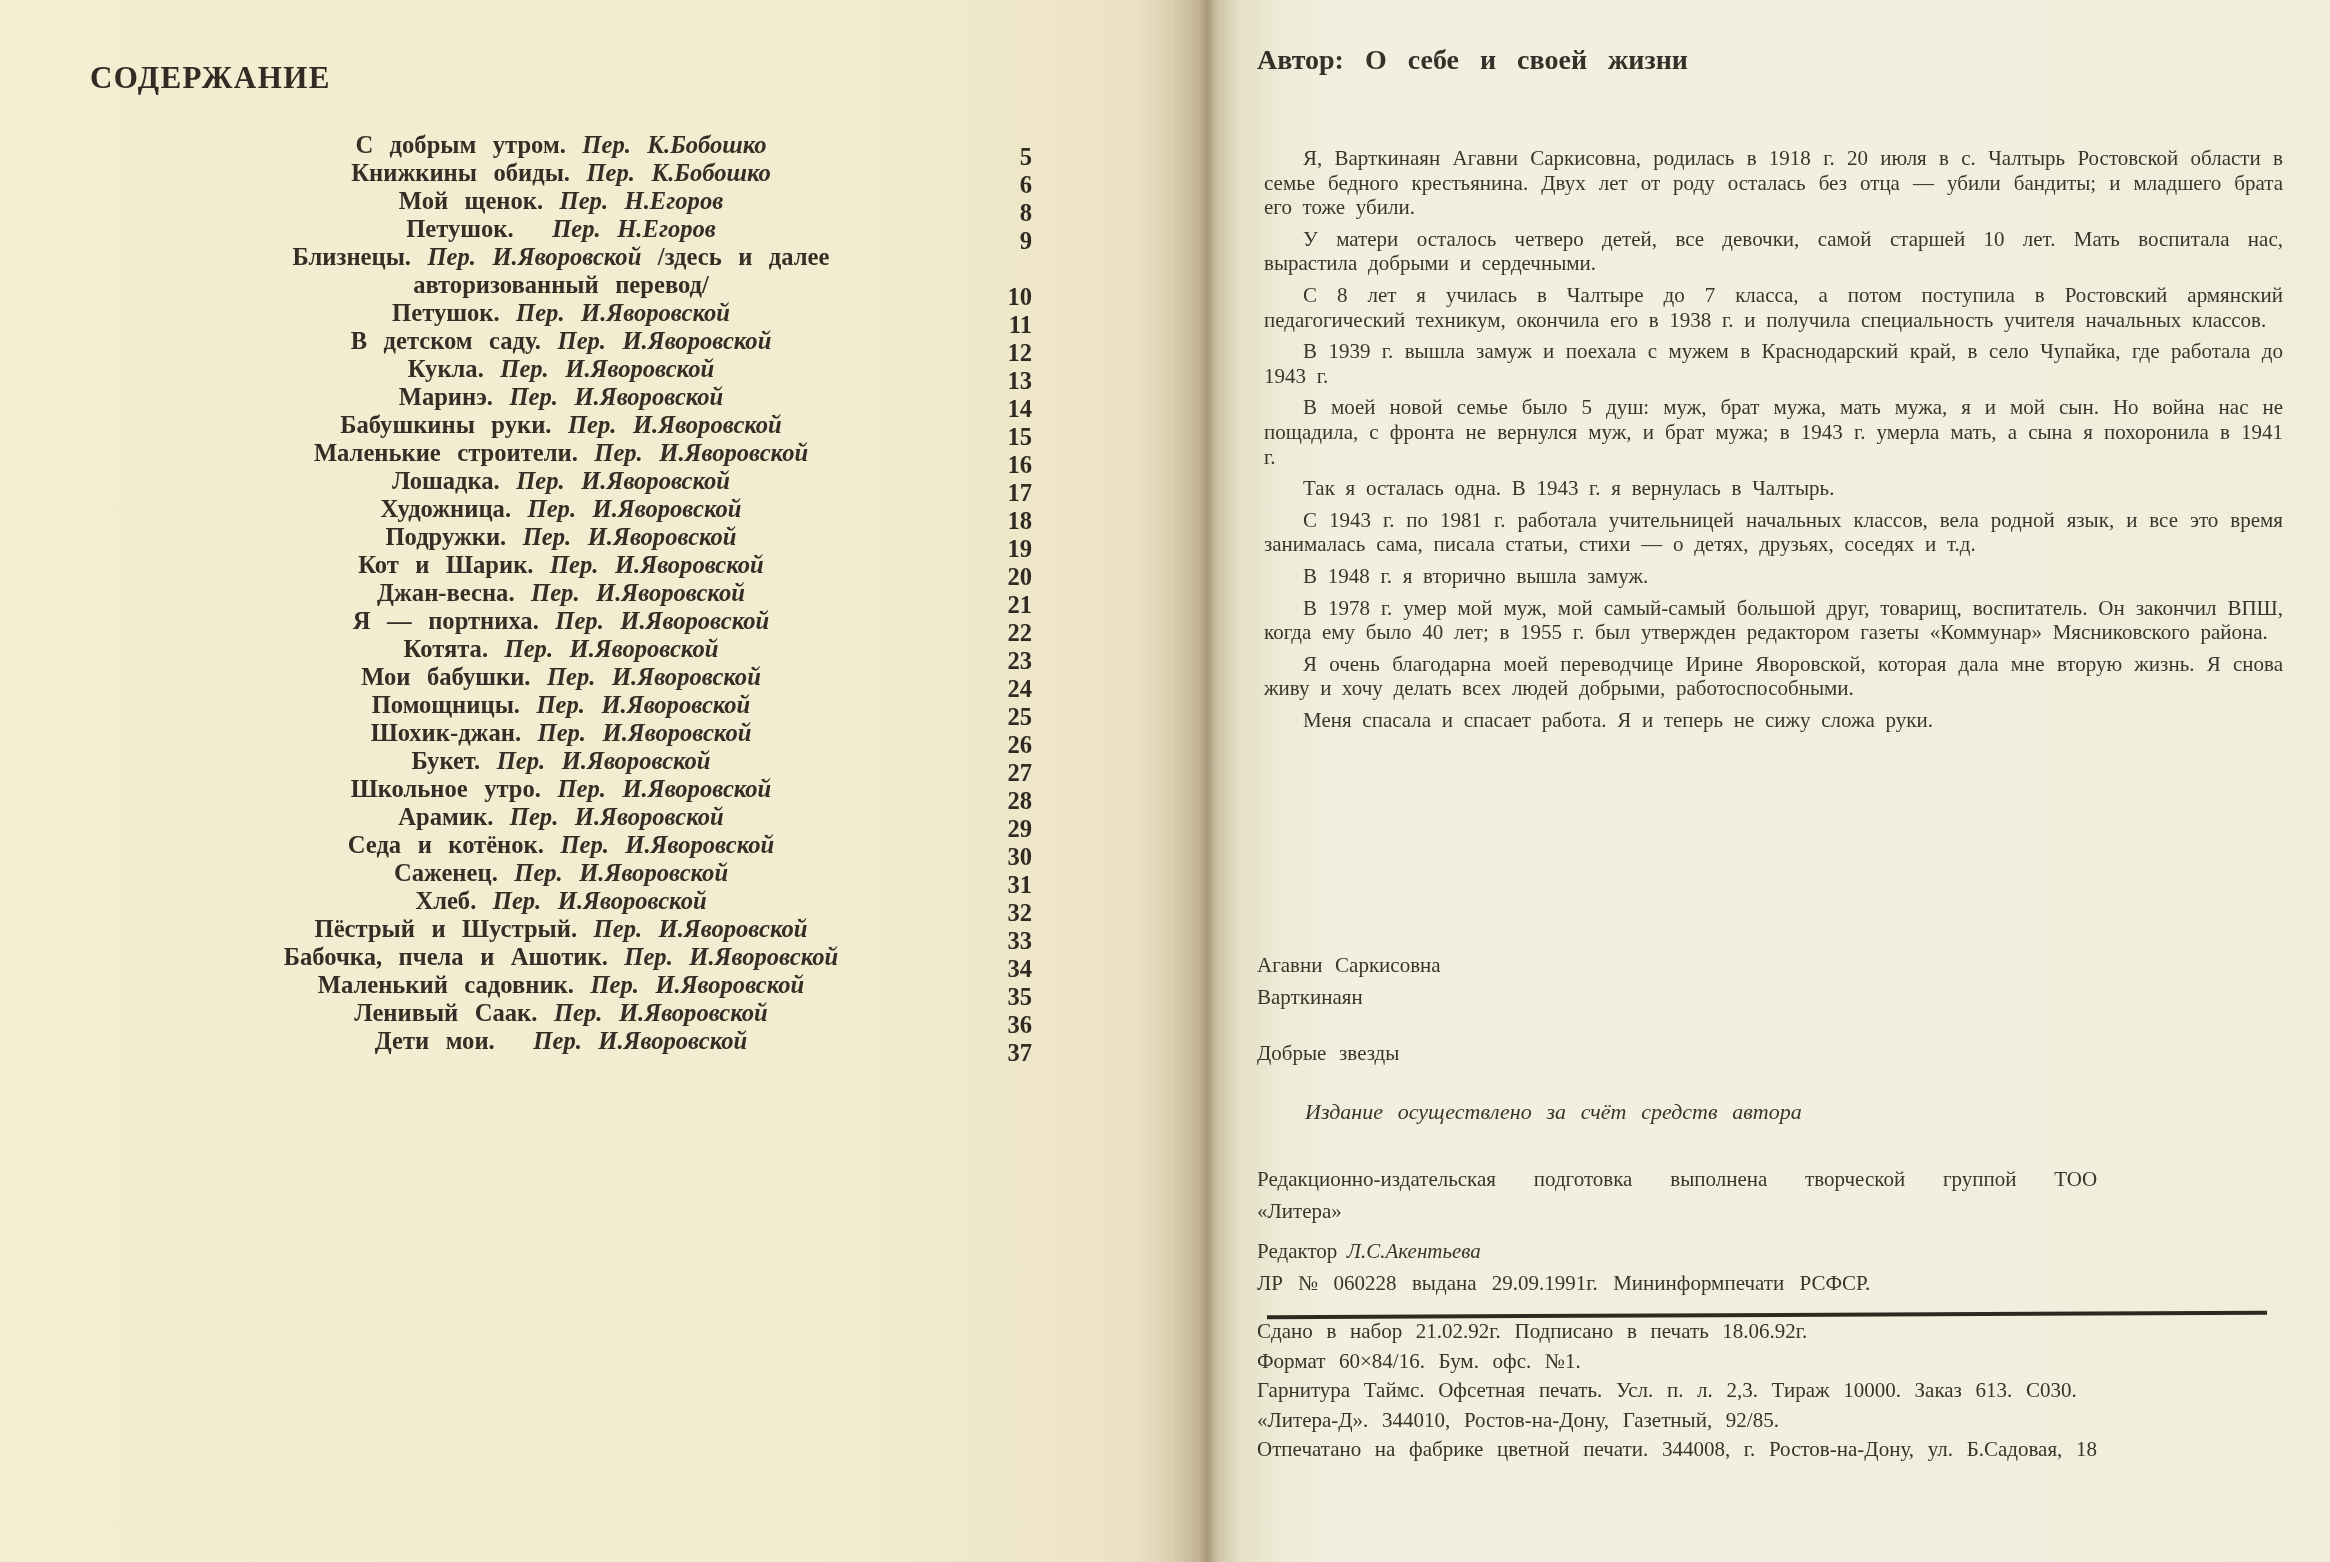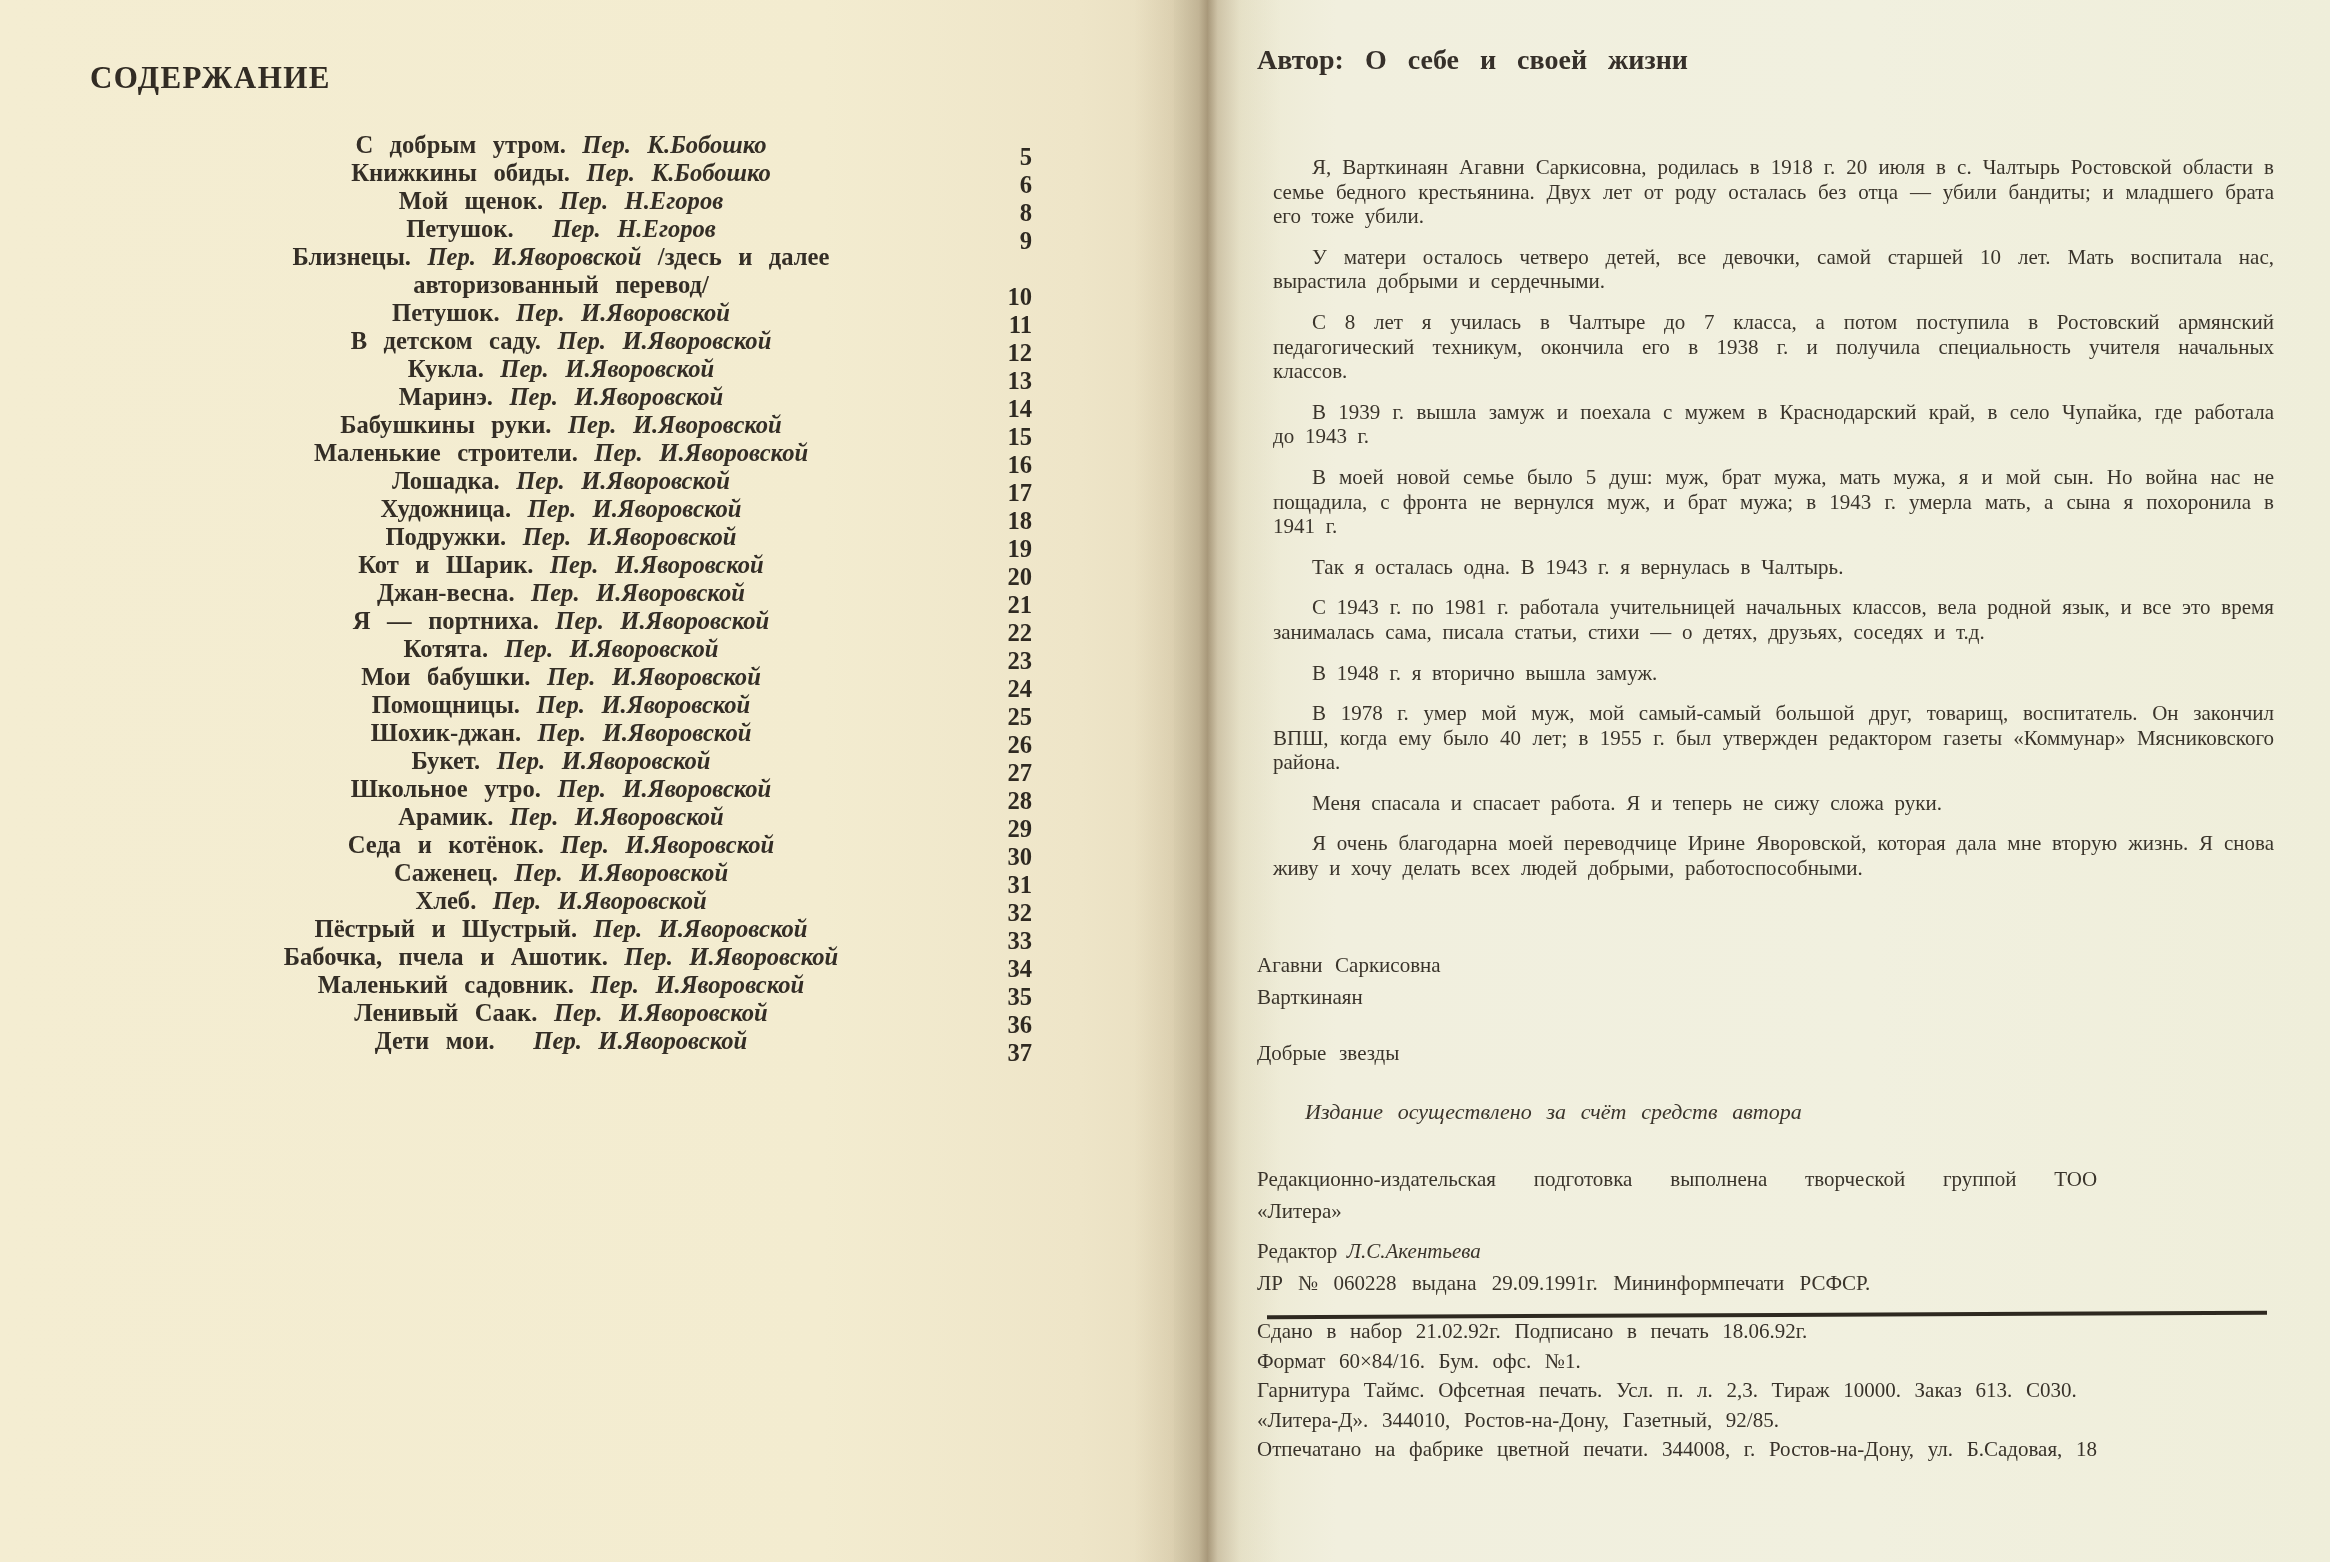--- a/index.html
+++ b/index.html
@@ -46,21 +46,21 @@
     position:absolute;right:0;top:12px;height:28px;line-height:28px;
     font-weight:bold;color:#2f2a22;
   }
   
   .author-heading{
     left:83px;top:44px;margin:0;
     font-size:28px;font-weight:bold;word-spacing:0.5em;color:#36302a;
   }
   .bio{left:83px;top:139px;width:1033px;}
   .para{
-    margin:16px;font-size:21px;line-height:24.6px;
+    margin:7px;font-size:21px;line-height:24.6px;
     text-indent:39px;text-align:justify;word-spacing:0.26em;
     color:#3a342b;
   }
   .colophon-line{font-size:21px;color:#3a342b;}
   .author-name{left:83px;top:949px;line-height:32px;word-spacing:0.35em;}
   .book-title{left:83px;top:1041px;word-spacing:0.35em;}
   .funding{left:83px;top:1099px;font-style:italic;font-size:22px;word-spacing:0.42em;margin-left:48px;}
   .prep{left:83px;top:1163px;line-height:32px;width:1033px;}
   .prep1{word-spacing:1.55em;white-space:nowrap;}
   .editor{left:83px;top:1239px;word-spacing:0.4em;}
@@ -187,22 +187,22 @@
     <div class="z bio">
         <p class="para">Я, Варткинаян Агавни Саркисовна, родилась в 1918 г. 20 июля в с. Чалтырь Ростовской области в семье бедного крестьянина. Двух лет от роду осталась без отца — убили бандиты; и младшего брата его тоже убили.</p>
         <p class="para">У матери осталось четверо детей, все девочки, самой старшей 10 лет. Мать воспитала нас, вырастила добрыми и сердечными.</p>
         <p class="para">С 8 лет я училась в Чалтыре до 7 класса, а потом поступила в Ростовский армянский педагогический техникум, окончила его в 1938 г. и получила специальность учителя начальных классов.</p>
         <p class="para">В 1939 г. вышла замуж и поехала с мужем в Краснодарский край, в село Чупайка, где работала до 1943 г.</p>
         <p class="para">В моей новой семье было 5 душ: муж, брат мужа, мать мужа, я и мой сын. Но война нас не пощадила, с фронта не вернулся муж, и брат мужа; в 1943 г. умерла мать, а сына я похоронила в 1941 г.</p>
         <p class="para">Так я осталась одна. В 1943 г. я вернулась в Чалтырь.</p>
         <p class="para">С 1943 г. по 1981 г. работала учительницей начальных классов, вела родной язык, и все это время занималась сама, писала статьи, стихи — о детях, друзьях, соседях и т.д.</p>
         <p class="para">В 1948 г. я вторично вышла замуж.</p>
         <p class="para">В 1978 г. умер мой муж, мой самый-самый большой друг, товарищ, воспитатель. Он закончил ВПШ, когда ему было 40 лет; в 1955 г. был утвержден редактором газеты «Коммунар» Мясниковского района.</p>
+        <p class="para">Я очень благодарна моей переводчице Ирине Яворовской, которая дала мне вторую жизнь. Я снова живу и хочу делать всех людей добрыми, работоспособными.</p>
         <p class="para">Меня спасала и спасает работа. Я и теперь не сижу сложа руки.</p>
-        <p class="para">Я очень благодарна моей переводчице Ирине Яворовской, которая дала мне вторую жизнь. Я снова живу и хочу делать всех людей добрыми, работоспособными.</p>
       </div>
 
     <div class="z colophon-line author-name">
       <div>Агавни Саркисовна</div>
       <div>Варткинаян</div>
     </div>
 
     <div class="z colophon-line book-title">Добрые звезды</div>
 
     <div class="z colophon-line funding">Издание осуществлено за счёт средств автора</div>

